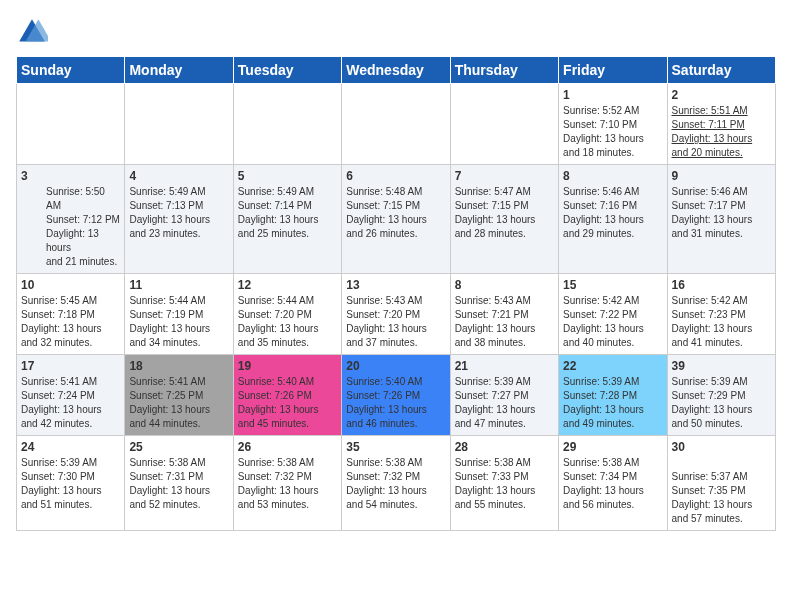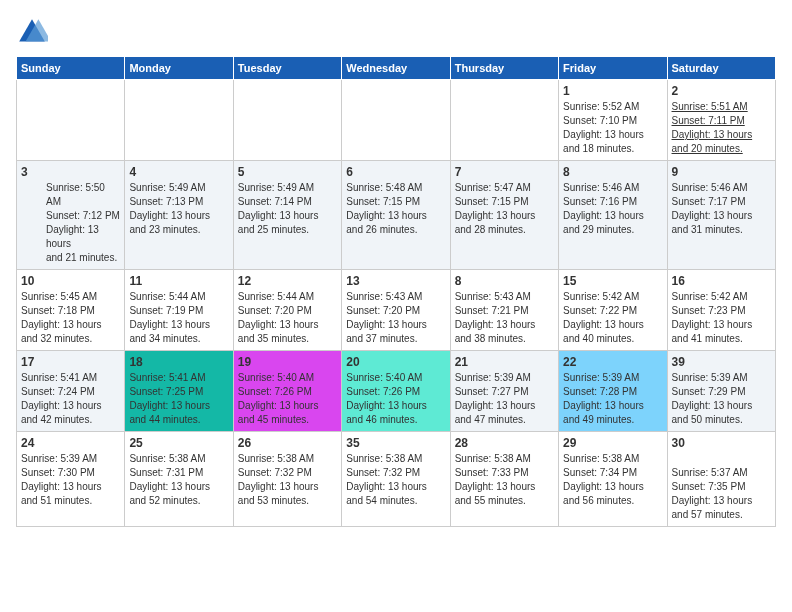--- a/index.html
+++ b/index.html
@@ -48,21 +48,21 @@
       color: #555;
     }
     .calendar-table {
       width: 100%;
       border-collapse: collapse;
       table-layout: fixed;
     }
     .calendar-table th {
       background-color: #1a5fb4;
       color: #fff;
-      font-size: 11px;
+      font-size: 14px;
       font-weight: bold;
       padding: 5px 4px;
       text-align: left;
       border: 1px solid #fff;
     }
     .calendar-table td {
       border: 1px solid #ccc;
       vertical-align: top;
       padding: 4px;
       min-height: 70px;
@@ -249,35 +249,35 @@
         </td>
       </tr>
       <tr class="week-row">
         <td style="background: rgb(240, 244, 248);">
           <span class="day-number">17</span>
           <div class="day-info" style="white-space: pre-line;">Sunrise: 5:41 AM
 Sunset: 7:24 PM
 Daylight: 13 hours
 and 42 minutes.</div>
         </td>
-        <td style="background: #14b8a6;">
+        <td style="background: #a3a3a3;">
           <span class="day-number">18</span>
           <div class="day-info" style="white-space: pre-line;">Sunrise: 5:41 AM
 Sunset: 7:25 PM
 Daylight: 13 hours
 and 44 minutes.</div>
         </td>
-        <td style="background: #d946ef;">
+        <td style="background: #ec4899;">
           <span class="day-number">19</span>
           <div class="day-info" style="white-space: pre-line;">Sunrise: 5:40 AM
 Sunset: 7:26 PM
 Daylight: 13 hours
 and 45 minutes.</div>
         </td>
-        <td style="background: #5eead4;">
+        <td style="background: #3b82f6;">
           <span class="day-number">20</span>
           <div class="day-info" style="white-space: pre-line;">Sunrise: 5:40 AM
 Sunset: 7:26 PM
 Daylight: 13 hours
 and 46 minutes.</div>
         </td>
         <td style="background: rgb(240, 244, 248);">
           <span class="day-number">21</span>
           <div class="day-info" style="white-space: pre-line;">Sunrise: 5:39 AM
 Sunset: 7:27 PM

